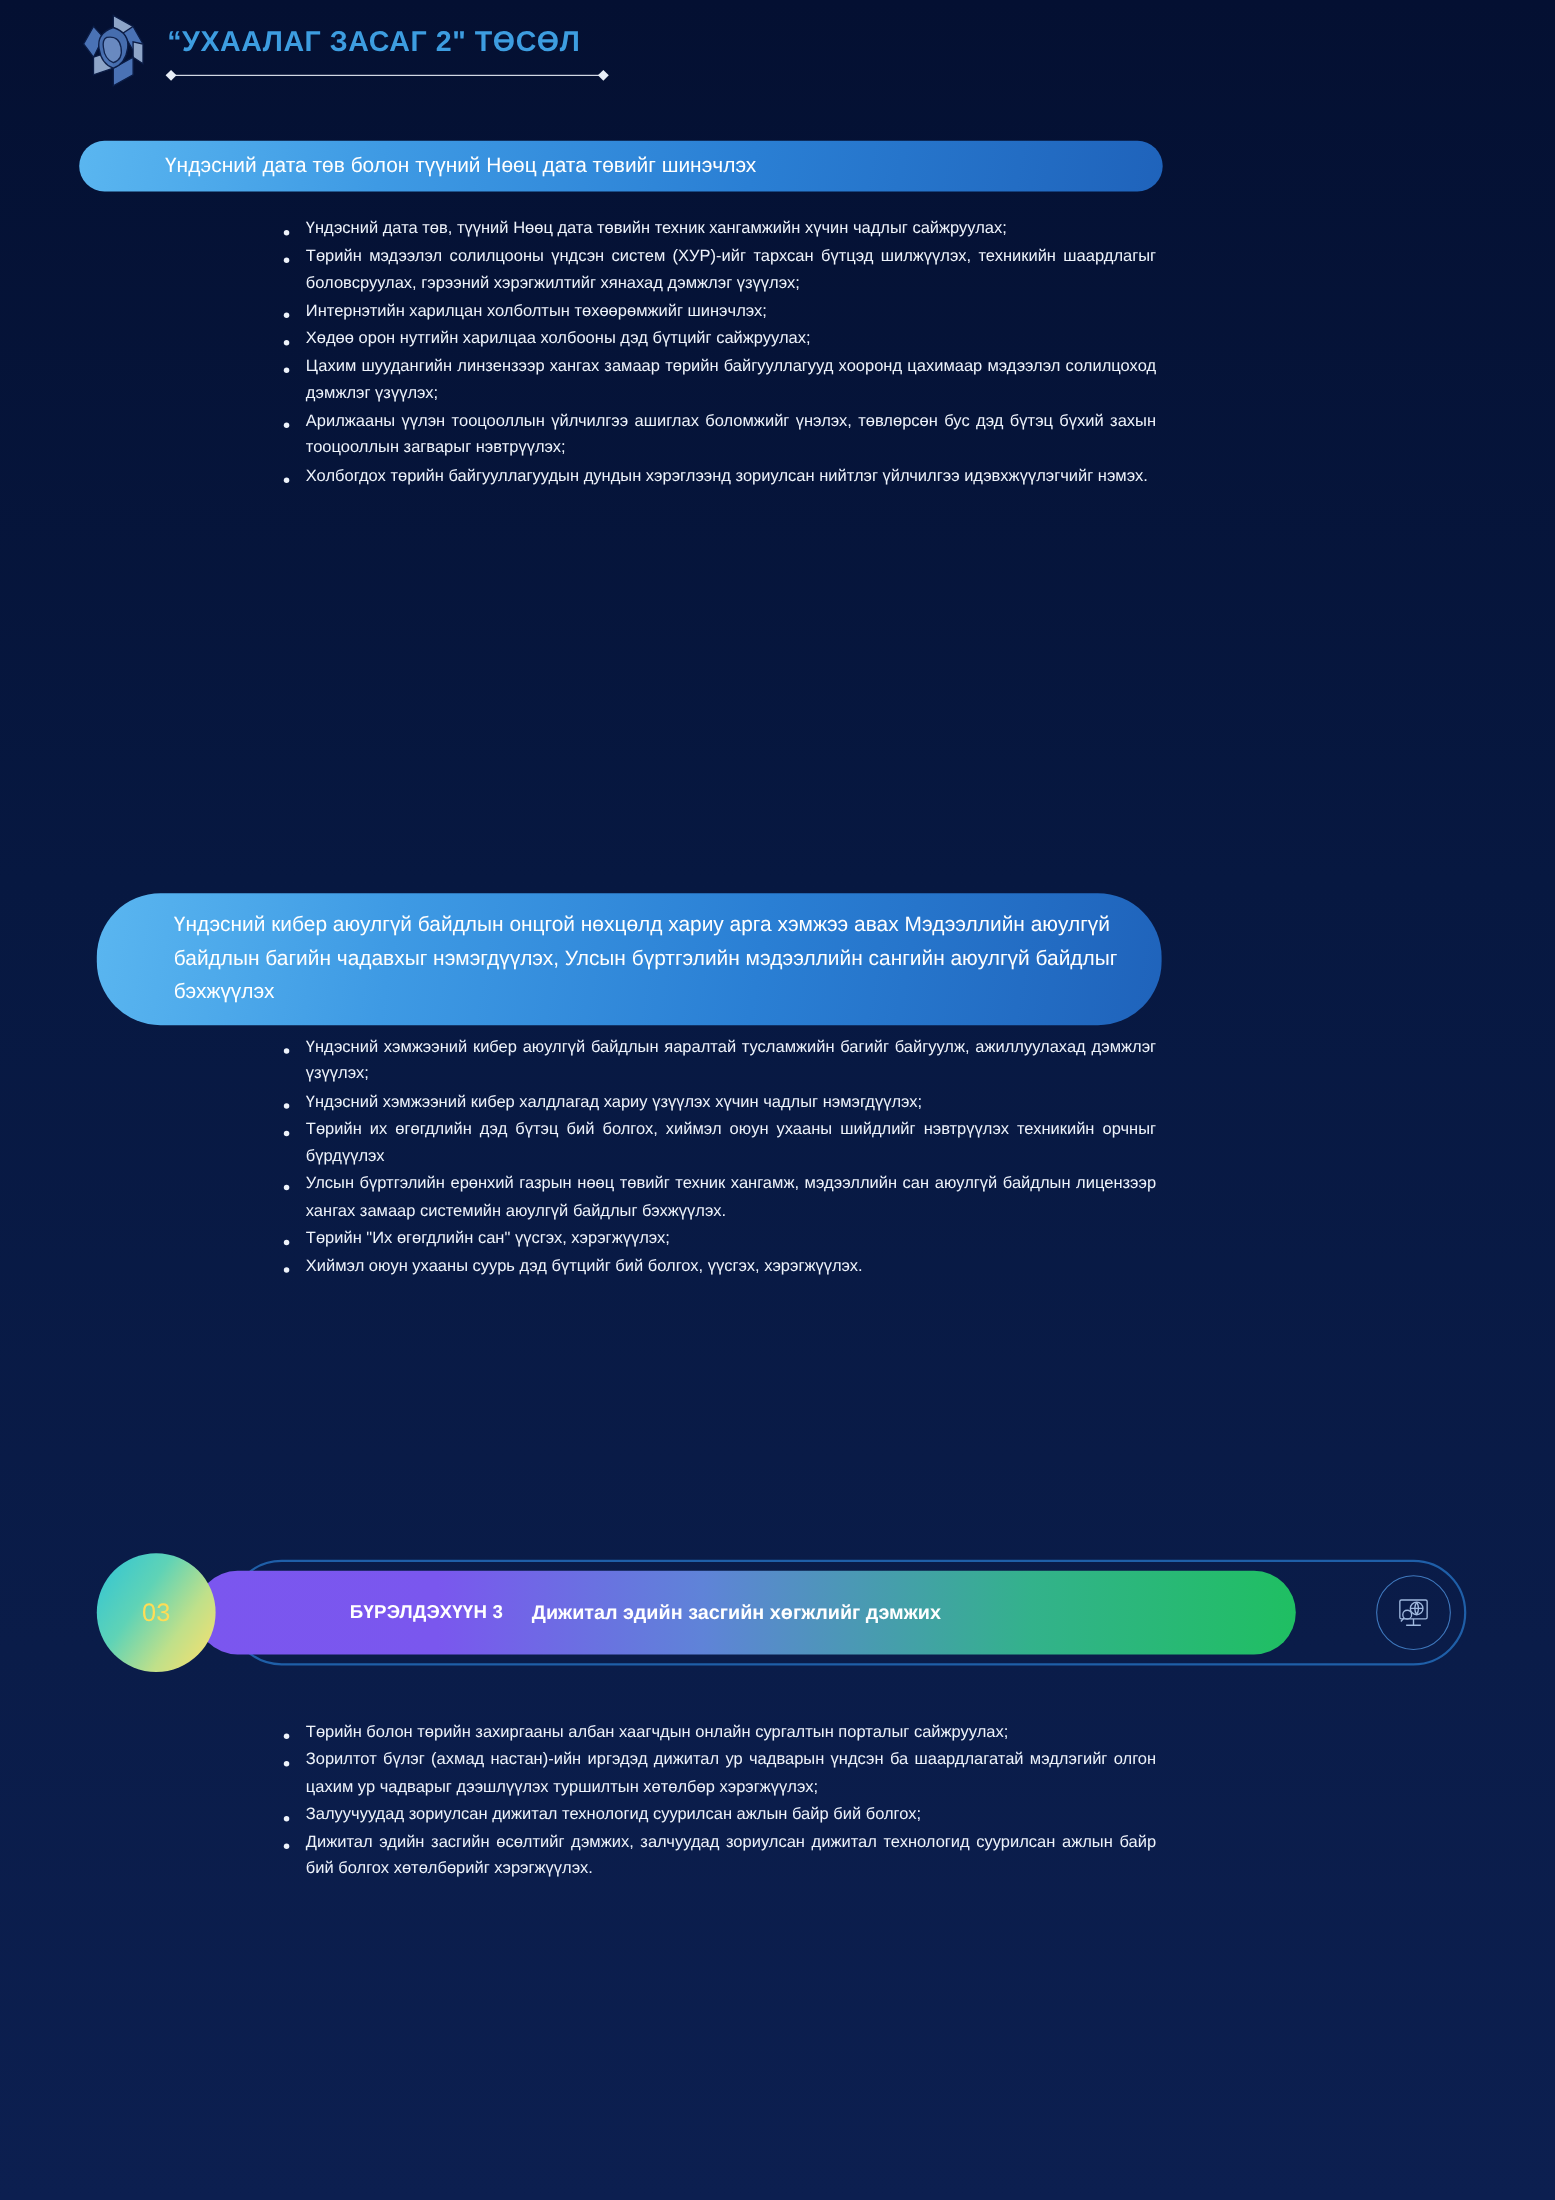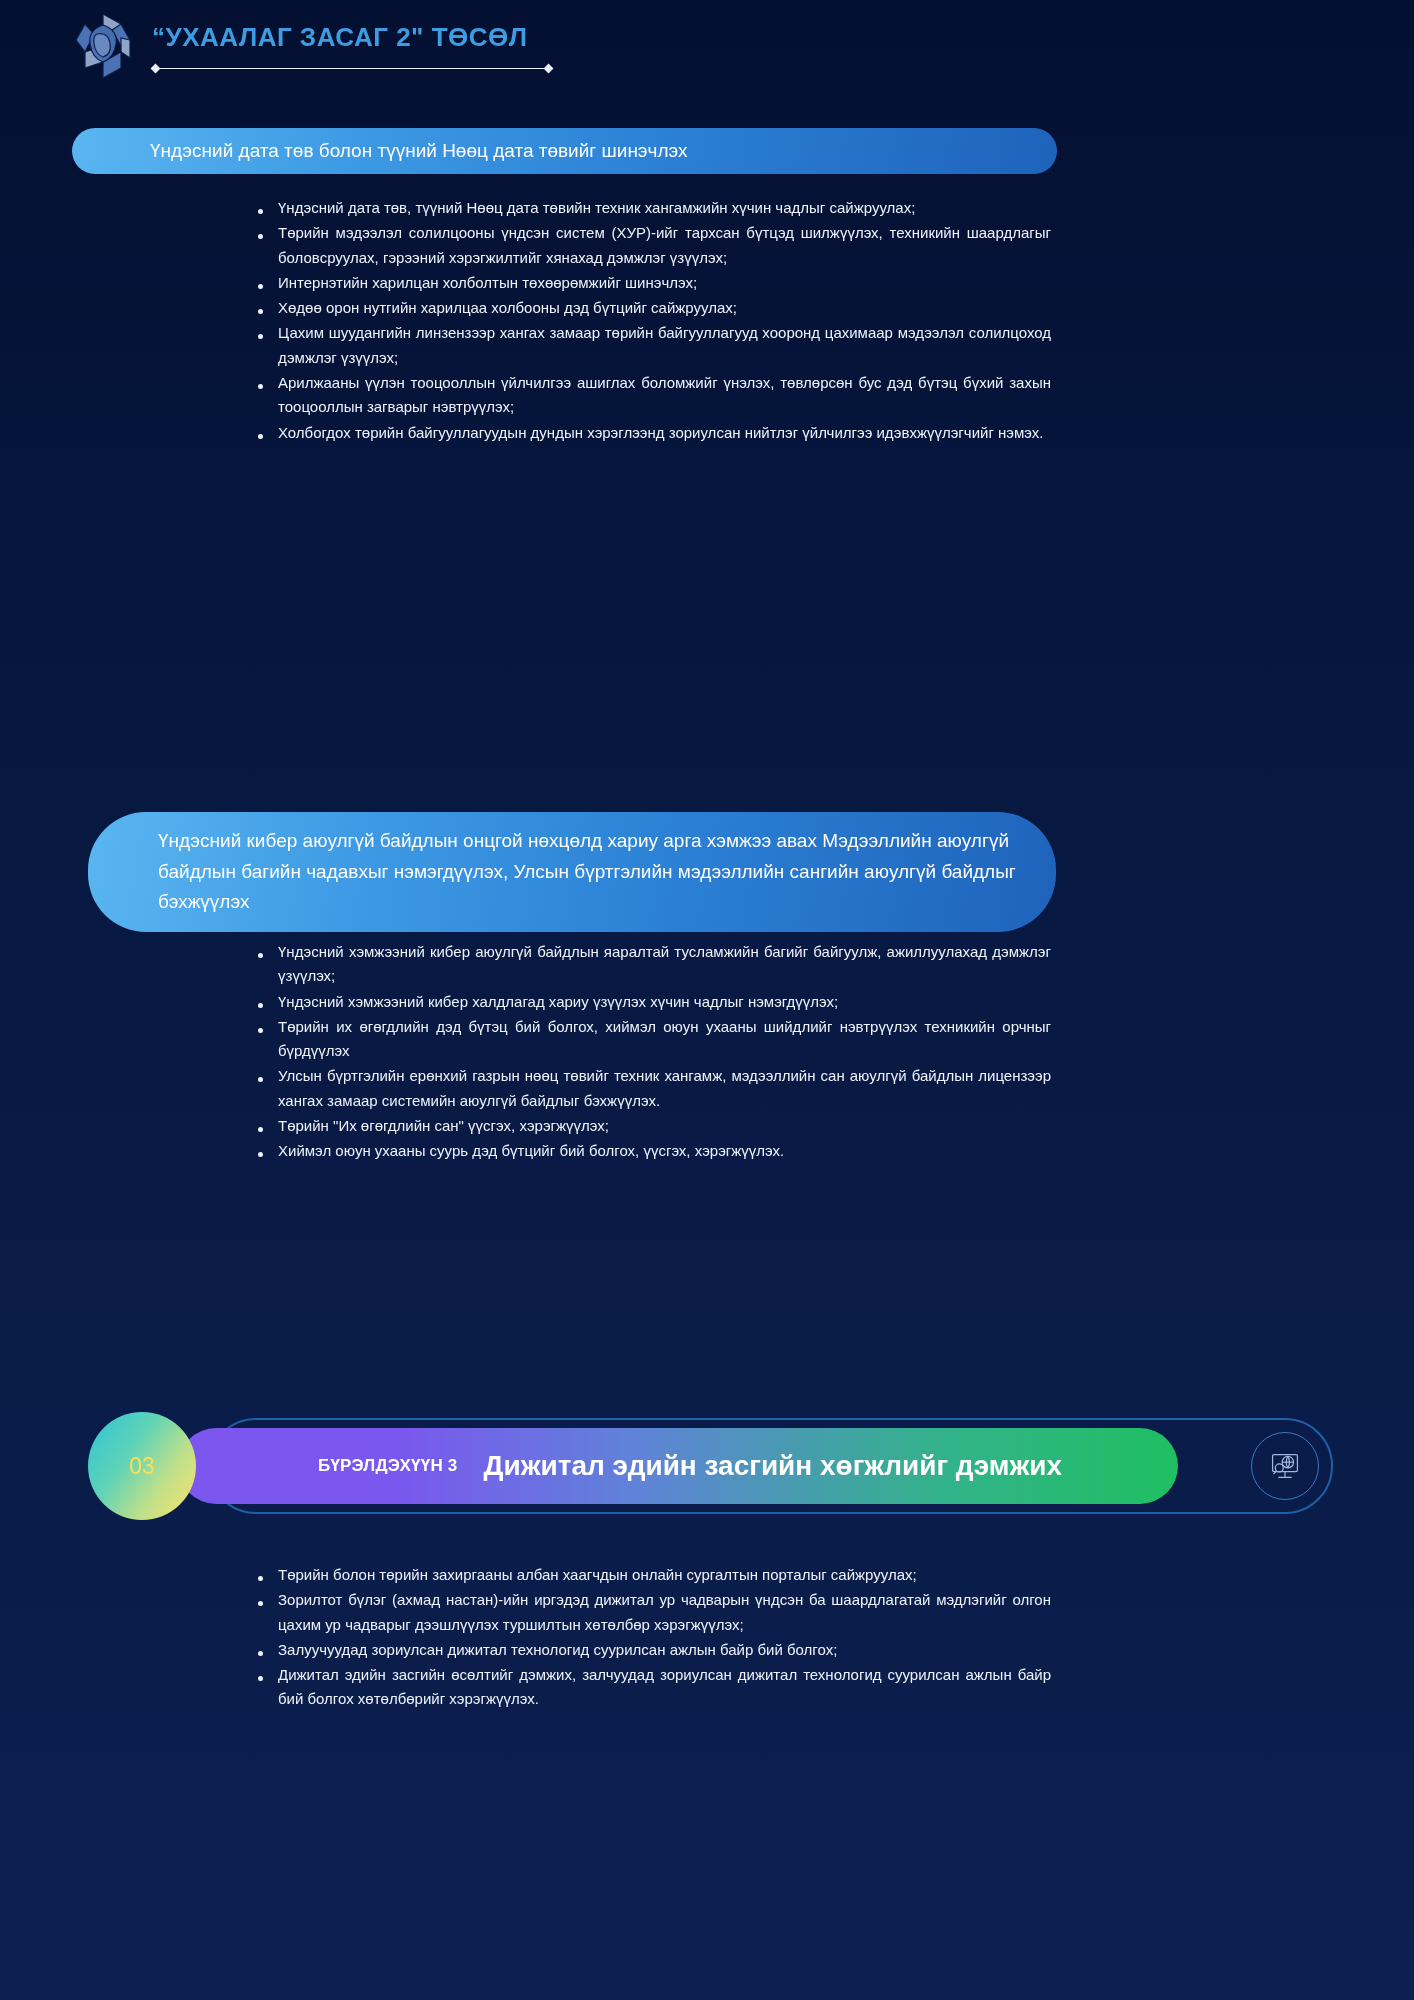--- a/index.html
+++ b/index.html
@@ -187,21 +187,21 @@
   .section-kicker {
     color: #ffffff;
     font-size: 17px;
     font-weight: bold;
     letter-spacing: 0.2px;
     margin-right: 26px;
     white-space: nowrap;
   }
   .section-title {
     color: #ffffff;
-    font-size: 28px;
+    font-size: 18px;
     font-weight: bold;
     white-space: nowrap;
   }
   .section-icon {
     position: absolute;
     right: 14px;
     top: 20px;
     width: 66px;
     height: 66px;
     border-radius: 50%;

